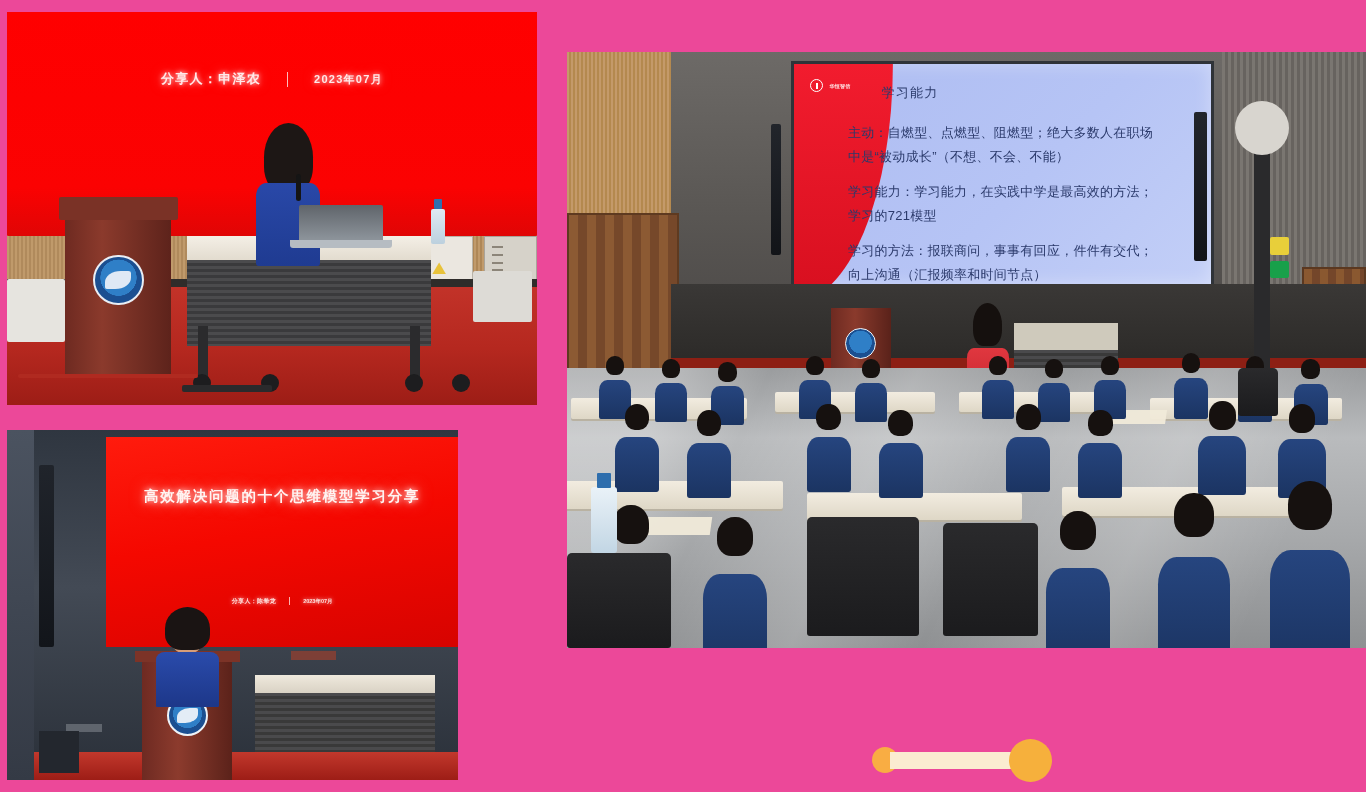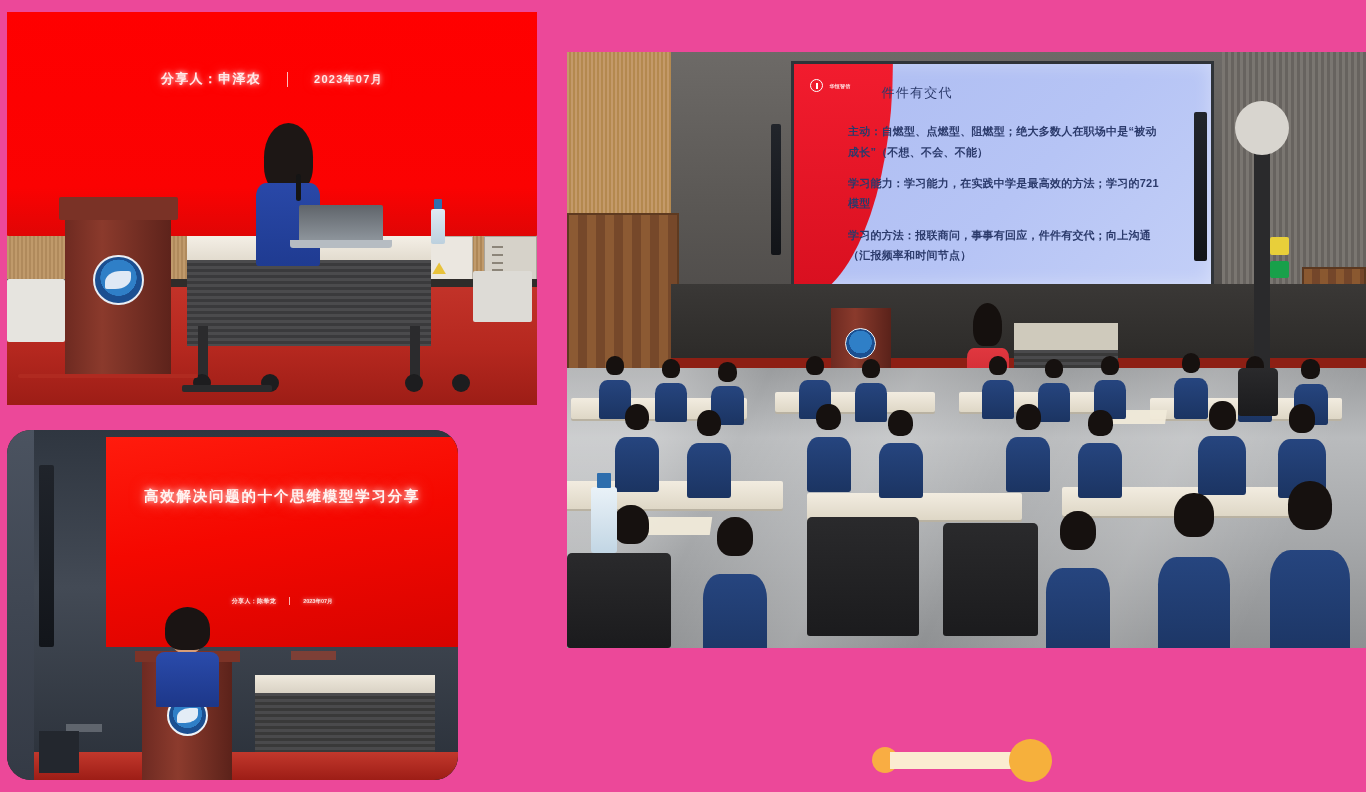--- a/index.html
+++ b/index.html
@@ -87,21 +87,21 @@
   .p1-body { position:absolute; left:0; top:40%; width:100%; height:62%;
     background: linear-gradient(180deg,#2948a8,#1f3b91); border-radius:16% 16% 4% 4%; }
   .p1-mic { position:absolute; left:62%; top:33%; width:9%; height:20%;
     background:#151515; border-radius:3px; }
   .p1-printerL{position:absolute;left:0;top:68%;width:11%;height:16%;background:#e6e4df;border-radius:2px;}
   .p1-printerR{position:absolute;left:88%;top:66%;width:11%;height:13%;background:#dddbd6;border-radius:2px;}
   .p1-cableA{position:absolute;left:2%;top:92%;width:34%;height:1.2%;background:#b02a20;border-radius:2px;}
   .p1-cableB{position:absolute;left:33%;top:95%;width:17%;height:1.6%;background:#2a2a2c;border-radius:2px;}
 
   
-  #photo2 { left: 7px; top: 430px; width: 451px; height: 350px; border-radius: 24px; }
+  #photo2 { left: 7px; top: 430px; width: 451px; height: 350px; }
   .p2-wallL { position:absolute; left:0; top:0; width:6%; height:100%;
     background: linear-gradient(180deg,#4b5360,#343a45); }
   .p2-bg { position:absolute; left:6%; top:0; width:94%; height:100%;
     background: linear-gradient(180deg,#2f3640 0%,#434a55 45%,#2a3039 100%); }
   .p2-screen { position:absolute; left:22%; top:2%; width:78%; height:60%;
     background: linear-gradient(170deg,#ff1b0d 0%,#f50800 45%,#d70300 100%); }
   .p2-screen-title { position:absolute; left:0; right:0; top:24%; text-align:center;
     font-size: 14.5px; font-weight:700; color:#fff4f2; letter-spacing:.12em;
     text-shadow: 0 0 6px rgba(255,255,255,.9), 0 0 16px rgba(255,140,130,.9);}
   .p2-screen-sub { position:absolute; left:0; right:0; top:76%;
@@ -156,21 +156,21 @@
     background: linear-gradient(180deg,#f21c2e,#d91020);
     clip-path: ellipse(72% 108% at 0% 0%); }
   .p3-logo { position:absolute; left:4%; top:7%; display:flex; align-items:center; gap:6px; }
   .p3-logo-mark { width:13px; height:13px; border-radius:50%;
     border:1.6px solid #ffffff; position:relative; }
   .p3-logo-mark::after{content:"";position:absolute;left:45%;top:22%;width:1.7px;height:56%;background:#fff;}
   .p3-logo-text { font-size:5px; color:#ffe7e7; letter-spacing:.06em; font-weight:700; }
   .p3-slide-title { position:absolute; left:21%; top:9%; font-size:13px; color:#2b3a6b;
     letter-spacing:.1em; font-weight:500; }
   .p3-slide-body { position:absolute; left:13%; top:26%; width:76%;
-    font-size:11px; line-height:1.85; color:#2b3a6b; letter-spacing:.02em;font-weight:bold; }
+    font-size:13px; line-height:1.85; color:#2b3a6b; letter-spacing:.02em; }
   .p3-slide-body p { margin-bottom: 11px; }
 
   .p3-stage { position:absolute; left:13%; top:39%; width:87%; height:14%;
     background: linear-gradient(180deg,#3a3836,#2b2927); }
   .p3-stage::after{content:"";position:absolute;left:0;top:88%;width:100%;height:12%;background:#8d1f14;}
   .p3-podium2 { position:absolute; left:33%; top:43%; width:7.5%; height:12%;
     background: linear-gradient(90deg,#6d2a21,#8a3a2c 40%,#5a221a); }
   .p3-podium2-logo { position:absolute; left:24%; top:28%; width:52%; aspect-ratio:1;
     border-radius:50%; background: radial-gradient(circle at 50% 45%,#2f7fc7 0 52%,#1b4f91 53% 100%);
     border:1.5px solid #eef3f8; }
@@ -316,21 +316,21 @@
     <div class="p3-exitsign2"></div>
     <div class="p3-exitsign"></div>
     <div class="p3-redtag"></div>
 
     <div class="p3-screen">
       <div class="p3-screen-red"></div>
       <div class="p3-logo">
         <span class="p3-logo-mark"></span>
         <span class="p3-logo-text">华恒智信</span>
       </div>
-      <div class="p3-slide-title">件件有交代</div>
+      <div class="p3-slide-title">学习能力</div>
       <div class="p3-slide-body">
         <p>主动：自燃型、点燃型、阻燃型；绝大多数人在职场中是“被动成长”（不想、不会、不能）</p>
         <p>学习能力：学习能力，在实践中学是最高效的方法；学习的721模型</p>
         <p>学习的方法：报联商问，事事有回应，件件有交代；向上沟通（汇报频率和时间节点）</p>
       </div>
     </div>
 
     <div class="p3-spk" style="left:78.5%;top:10%;width:1.6%;height:25%;"></div>
     <div class="p3-spk" style="left:25.5%;top:12%;width:1.3%;height:22%;"></div>
     <div class="p3-elecbox"></div>

